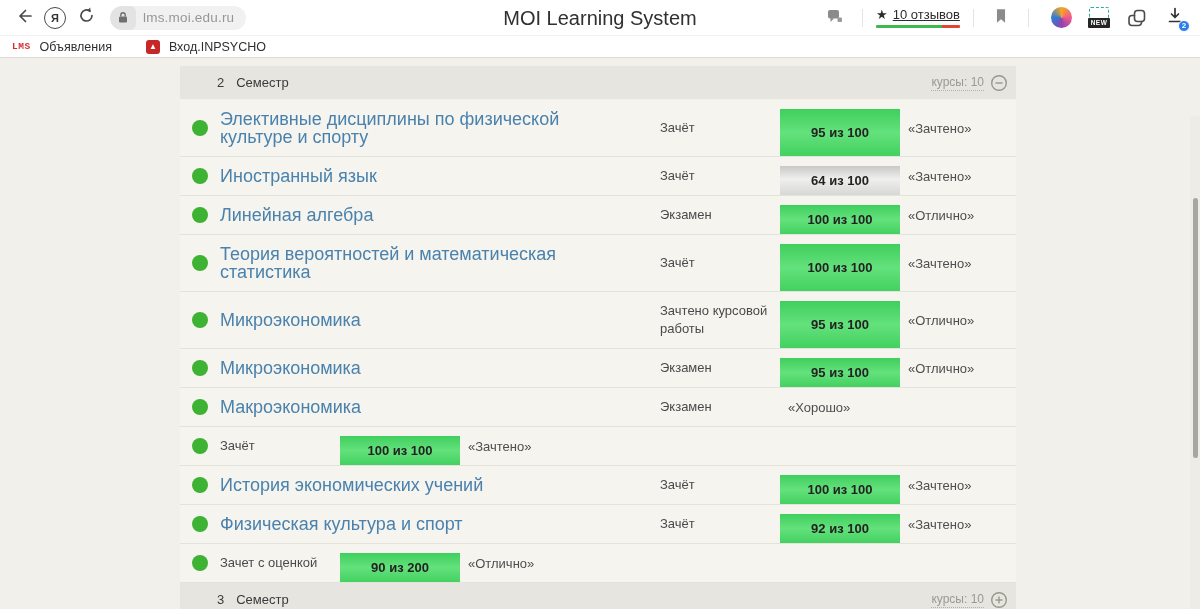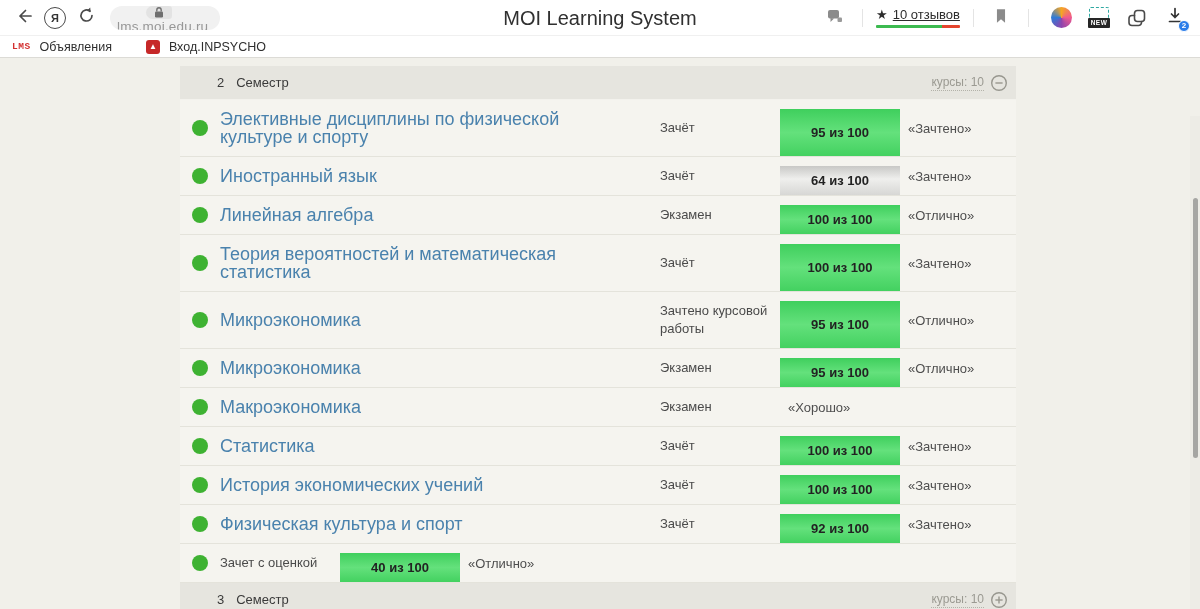--- a/index.html
+++ b/index.html
@@ -13,21 +13,21 @@
   }
   .tb-left { display: flex; align-items: center; padding-left: 10px; }
   .tb-btn { display: flex; align-items: center; justify-content: center; width: 28px; height: 28px; cursor: pointer; }
   .ya-circle {
     width: 22px; height: 22px; border: 1.6px solid #4a4a4a; border-radius: 50%;
     display: flex; align-items: center; justify-content: center;
     font-size: 11px; font-weight: bold; color: #333; margin: 0 6px;
   }
   .url-pill {
     display: flex; align-items: center; height: 24px; margin-left: 10px;
-    background: #f1f1f1; border-radius: 12px; padding-right: 12px; overflow: hidden; flex-direction: column;
+    background: #f1f1f1; border-radius: 12px; padding-right: 12px; overflow: hidden;
   }
   .lock-seg {
     width: 26px; height: 24px; background: #e3e3e3; border-radius: 12px 6px 6px 12px;
     display: flex; align-items: center; justify-content: center;
   }
   .url-text { font-size: 13.5px; color: #979797; margin-left: 7px; letter-spacing: .2px; }
   .page-title {
     position: absolute; left: 50%; transform: translateX(-50%); top: 0;
     line-height: 36px; font-size: 20px; color: #303030; white-space: nowrap;
   }
@@ -277,21 +277,20 @@
             <span class="dot"></span>
           </span>
           <a class="cell-name">Макроэкономика</a>
           <span class="cell-type">Экзамен</span>
           <span class="cell-grade">«Хорошо»</span>
         </div>
         <div class="row">
           <span class="cell-dot">
             <span class="dot"></span>
           </span>
-          <a class="cell-name">Статистика</a>
           <span class="cell-type">Зачёт</span>
           <span class="cell-score score-green">100 из 100</span>
           <span class="cell-grade">«Зачтено»</span>
         </div>
         <div class="row">
           <span class="cell-dot">
             <span class="dot"></span>
           </span>
           <a class="cell-name">История экономических учений</a>
           <span class="cell-type">Зачёт</span>
@@ -305,21 +304,21 @@
           <a class="cell-name">Физическая культура и спорт</a>
           <span class="cell-type">Зачёт</span>
           <span class="cell-score score-green">92 из 100</span>
           <span class="cell-grade">«Зачтено»</span>
         </div>
         <div class="row">
           <span class="cell-dot">
             <span class="dot"></span>
           </span>
           <span class="cell-type">Зачет с оценкой</span>
-          <span class="cell-score score-green">40 из 100</span>
+          <span class="cell-score score-green">90 из 200</span>
           <span class="cell-grade">«Отлично»</span>
         </div>
       </div>
 
     <div class="sec-header">
       <span class="sec-num">3</span>
       <span class="sec-word">Семестр</span>
       <div class="sec-right">
         <span class="courses-label">курсы: 10</span>
         <svg class="toggle-svg" width="18" height="18" viewBox="0 0 18 18">

